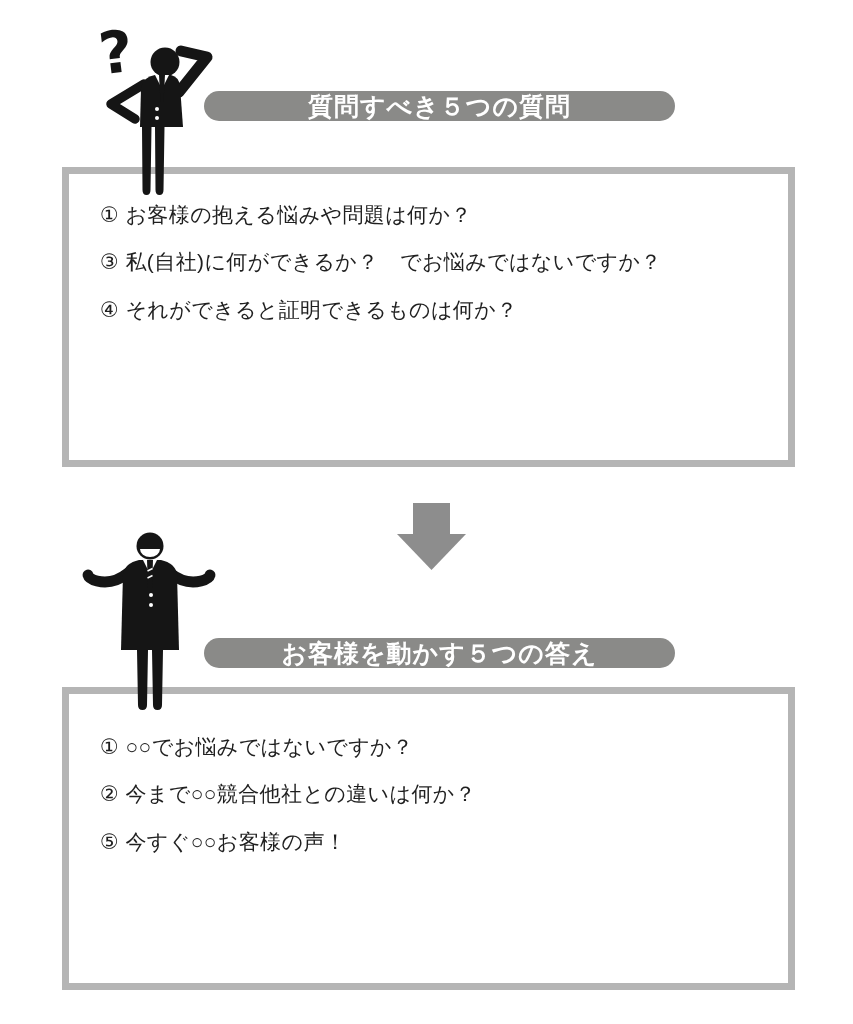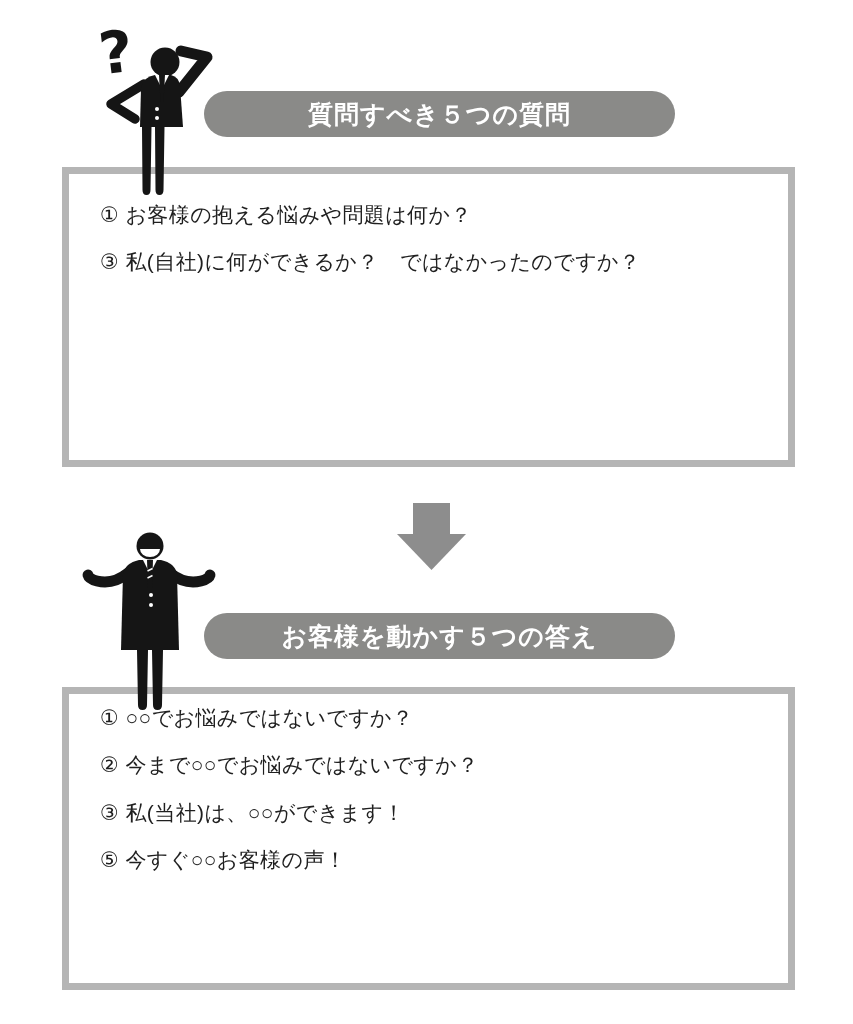--- a/index.html
+++ b/index.html
@@ -1,39 +1,39 @@
 <!DOCTYPE html>
 <html><head>
 <meta charset="utf-8">
 <style>
   html,body{margin:0;padding:0;background:#ffffff;}
   body{width:853px;height:1024px;overflow:hidden;
        font-family:"Liberation Sans","DejaVu Sans",sans-serif;}
   #canvas{position:relative;width:853px;height:1024px;background:#ffffff;}
 
   .banner{
-    position:absolute;left:204px;width:471px;height:46px;
+    position:absolute;left:204px;width:471px;height:30px;
     background:#8a8a88;border-radius:23px;
     display:flex;align-items:center;justify-content:center;
     color:#ffffff;font-weight:bold;font-size:25px;letter-spacing:1px;
     z-index:1;
   }
   #banner-1{top:91px;}
-  #banner-2{top:613px;text-align:center;}
+  #banner-2{top:638px;text-align:center;}
 
   .list-box{
     position:absolute;left:62px;width:733px;background:#ffffff;
     border:7px solid #b5b5b5;box-sizing:border-box;z-index:0;text-align:center;
   }
   #box-1{top:167px;height:300px;}
   #box-2{top:687px;height:303px;}
 
   .q-list{list-style:none;margin:0;padding:0 10px 0 31px;}
   #box-1 .q-list{padding-top:17px;}
-  #box-2 .q-list{}
+  #box-2 .q-list{padding-top:29px;}
   .q-list li{
     height:47.5px;display:flex;align-items:center;
     font-size:21px;color:#1f1f1f;letter-spacing:0.4px;white-space:nowrap;
   }
 
   .figure{position:absolute;z-index:2;}
   #figure-1{left:97px;top:16px;}
   #figure-2{left:75px;top:530px;}
   #down-arrow{position:absolute;left:396px;top:503px;z-index:1;}
 </style>
@@ -60,21 +60,22 @@
 
     <path d="M45 111 L54.5 111 L53.5 174 Q53.5 179 49.5 179 Q45.5 179 45.5 174 Z" fill="#151515"></path>
     <path d="M58 111 L67.5 111 L66.5 174 Q66.5 179 62.5 179 Q58.5 179 58.5 174 Z" fill="#151515"></path>
   </svg>
 
   <div id="banner-1" class="banner">質問すべき５つの質問</div>
 
   <div id="box-1" class="list-box">
     <ul class="q-list">
       <li>① お客様の抱える悩みや問題は何か？</li>
-      <li>③ 私(自社)に何ができるか？　ではなかったのですか？</li>
+      <li>③ 私(自社)に何ができるか？　でお悩みではないですか？</li>
+      <li>④ それができると証明できるものは何か？</li>
     </ul>
   </div>
 
   <svg id="down-arrow" width="71" height="68" viewBox="0 0 71 68">
     <rect x="17" y="0" width="37" height="31" fill="#8d8d8d"></rect>
     <polygon points="1,31 70,31 35.5,67" fill="#8d8d8d"></polygon>
   </svg>
 
   <svg id="figure-2" class="figure" width="148" height="182" viewBox="0 0 148 182">
 
@@ -95,19 +96,18 @@
 
     <path d="M62 120 L73 120 L72 175 Q72 180 67.5 180 Q63 180 63 175 Z" fill="#151515"></path>
     <path d="M77 120 L88 120 L87 175 Q87 180 82.5 180 Q78 180 78 175 Z" fill="#151515"></path>
   </svg>
 
   <div id="banner-2" class="banner">お客様を動かす５つの答え</div>
 
   <div id="box-2" class="list-box">
     <ul class="q-list">
       <li>① ○○でお悩みではないですか？</li>
-      <li>② 今まで○○でお悩みではないですか？</li>
-      <li>③ 私(当社)は、○○ができます！</li>
+      <li>② 今まで○○競合他社との違いは何か？</li>
       <li>⑤ 今すぐ○○お客様の声！</li>
     </ul>
   </div>
 
 </div>
 
 </body></html>

